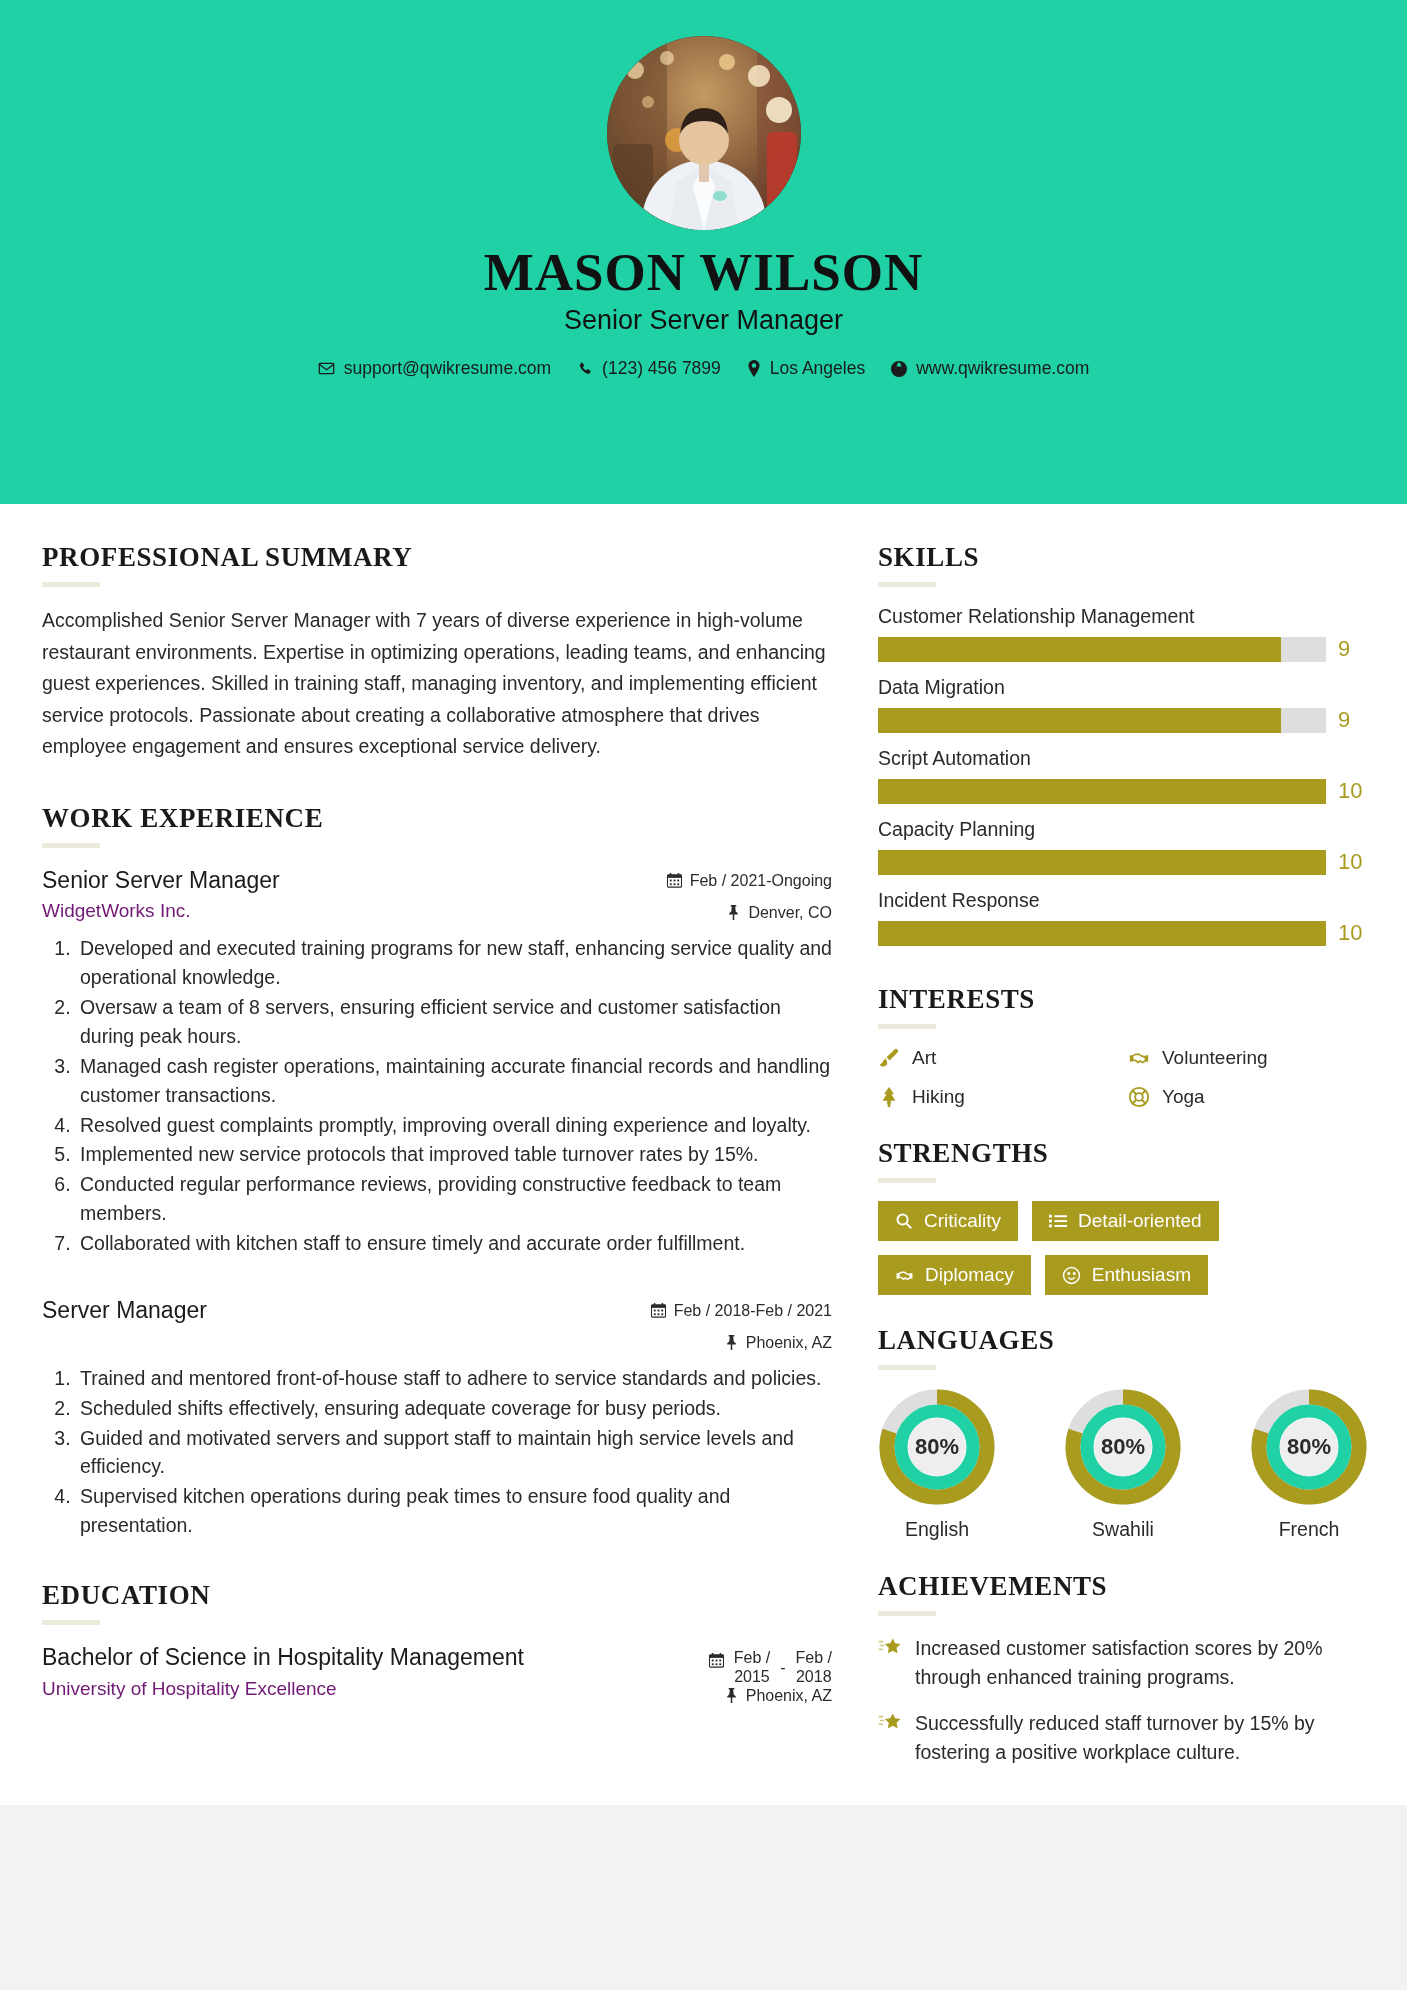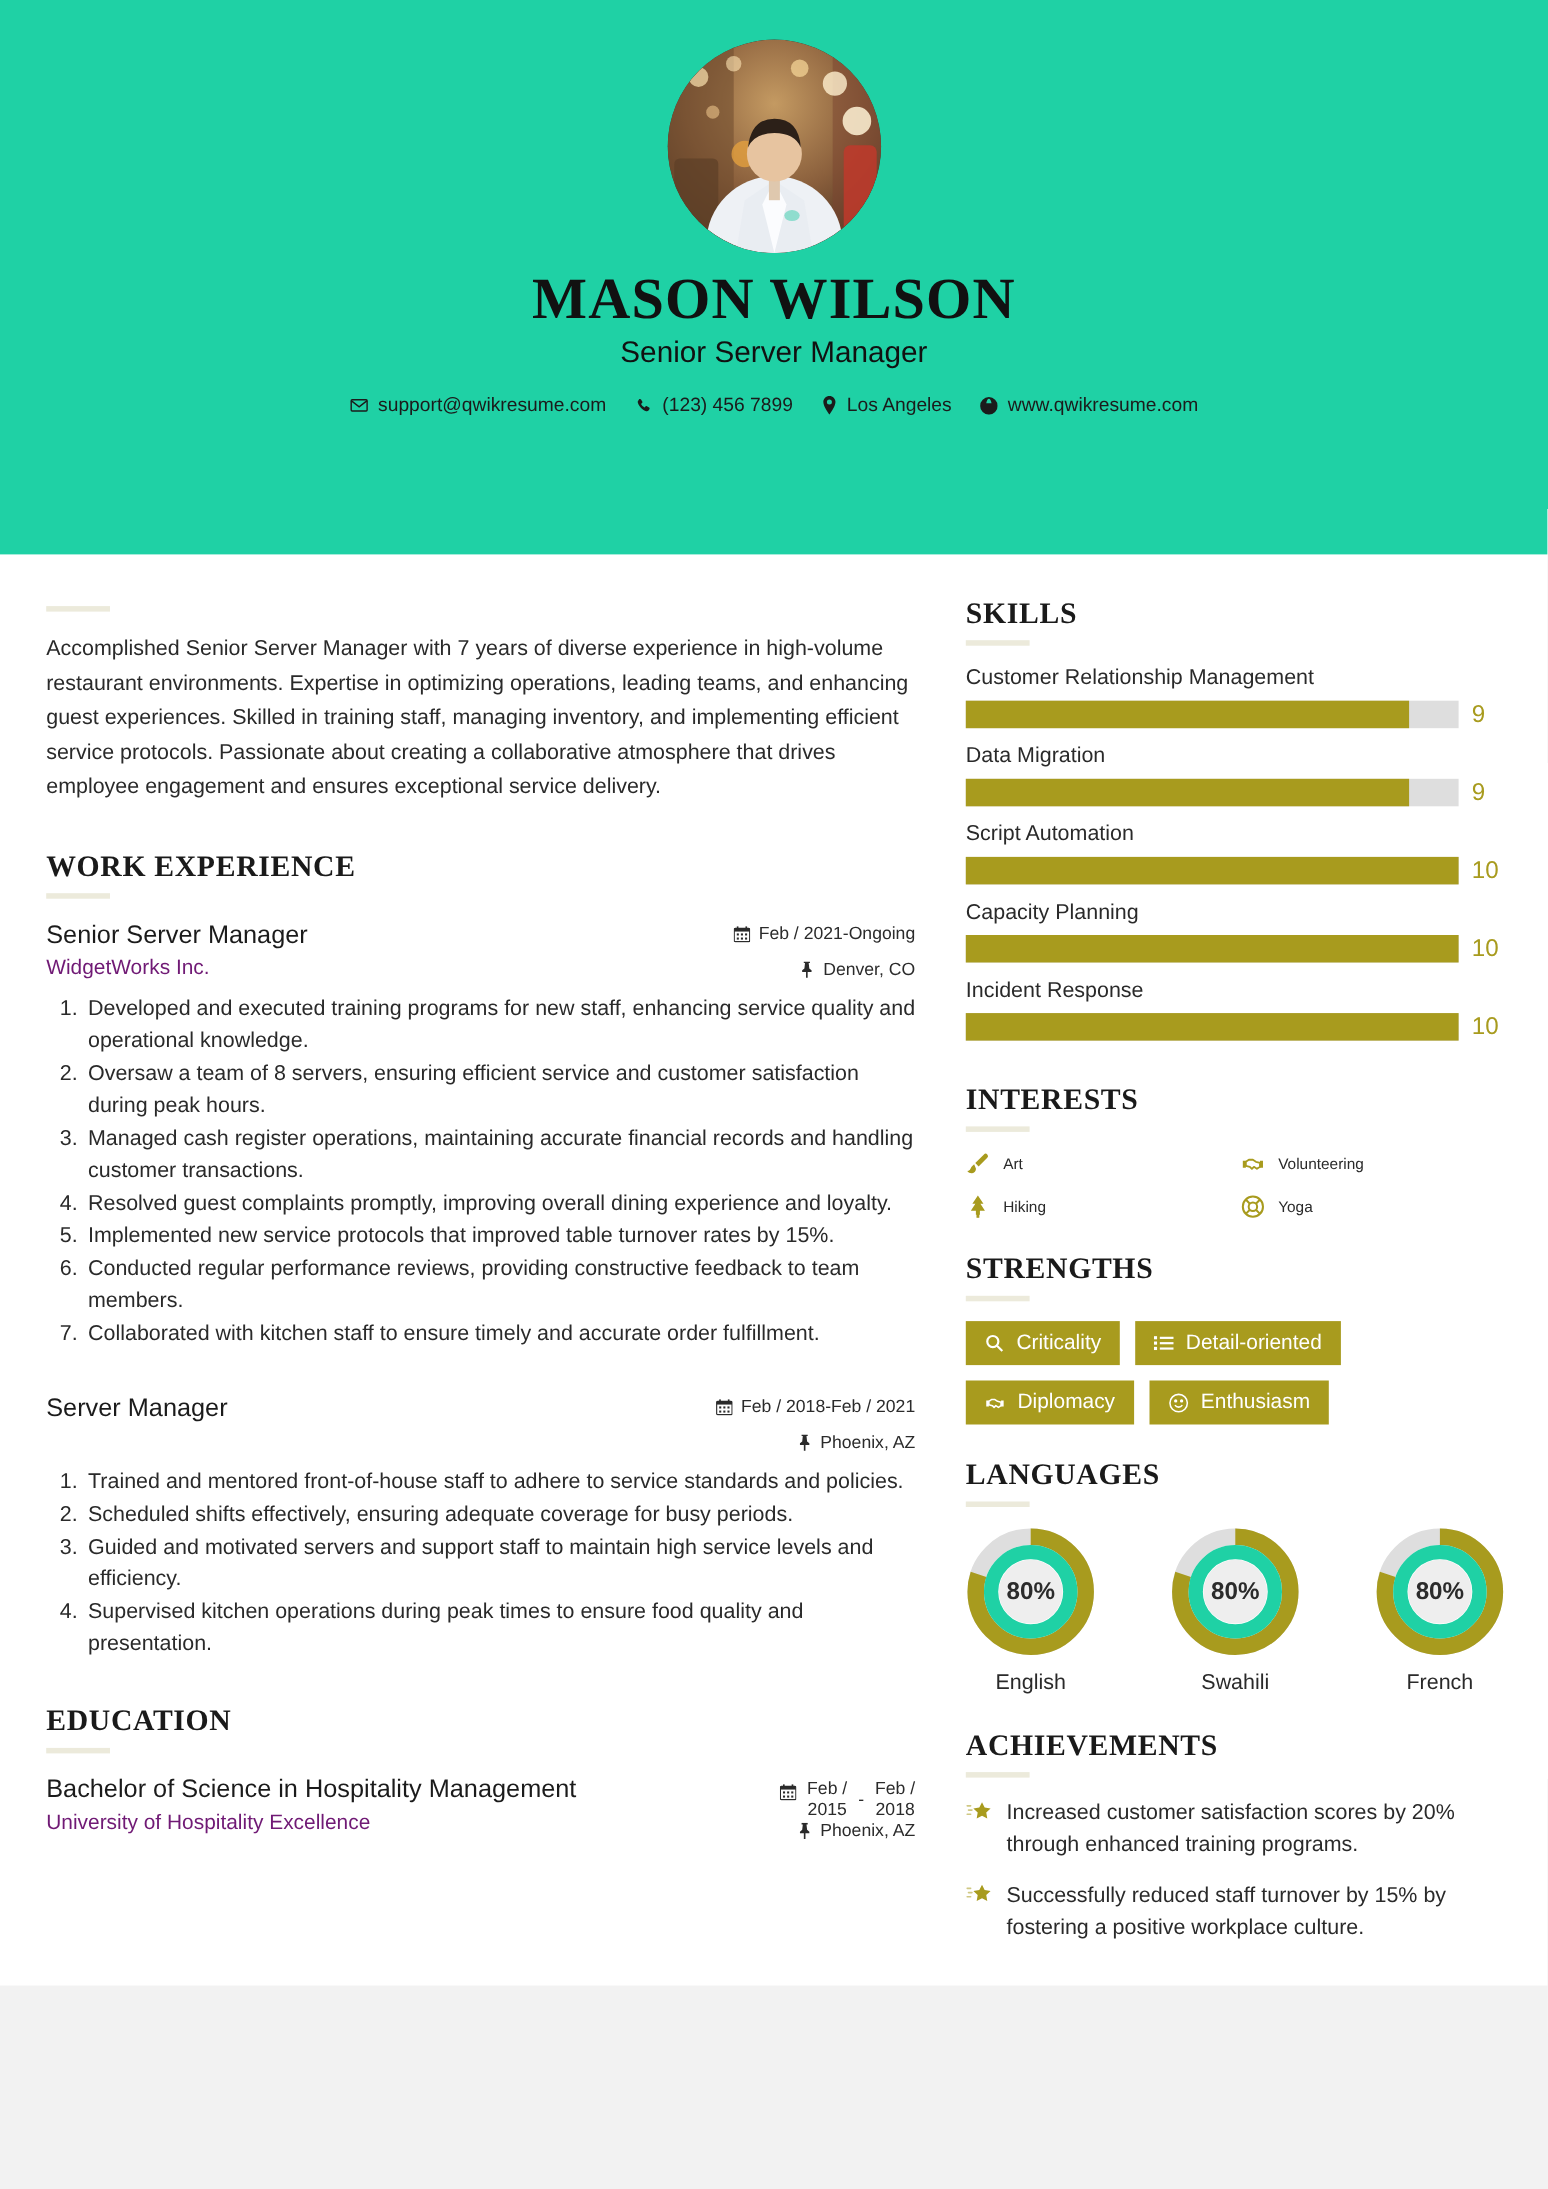--- a/index.html
+++ b/index.html
@@ -219,21 +219,21 @@
   .interests-grid {
     display: grid;
     grid-template-columns: 1fr 1fr;
     row-gap: 17px;
     column-gap: 10px;
   }
   .interest {
     display: flex;
     align-items: center;
     gap: 12px;
-    font-size: 14px;
+    font-size: 19px;
     color: #2a2a2a;
   }
   .interest svg { display: block; flex: none; }
 
   
   .strengths-wrap {
     display: flex;
     flex-wrap: wrap;
     gap: 14px;
   }
@@ -374,20 +374,21 @@
       </div>
 
     </div>
   </div>
 
   <div class="body">
 
     <div class="col-left">
 
       <div class="sec">
+        <div class="sec-title">PROFESSIONAL SUMMARY</div>
         <div class="sec-rule"></div>
         <div class="summary">Accomplished Senior Server Manager with 7 years of diverse experience in high-volume restaurant environments. Expertise in optimizing operations, leading teams, and enhancing guest experiences. Skilled in training staff, managing inventory, and implementing efficient service protocols. Passionate about creating a collaborative atmosphere that drives employee engagement and ensures exceptional service delivery.</div>
       </div>
 
       <div class="block-gap"></div>
 
       <div class="sec">
         <div class="sec-title">WORK EXPERIENCE</div>
         <div class="sec-rule"></div>
 

